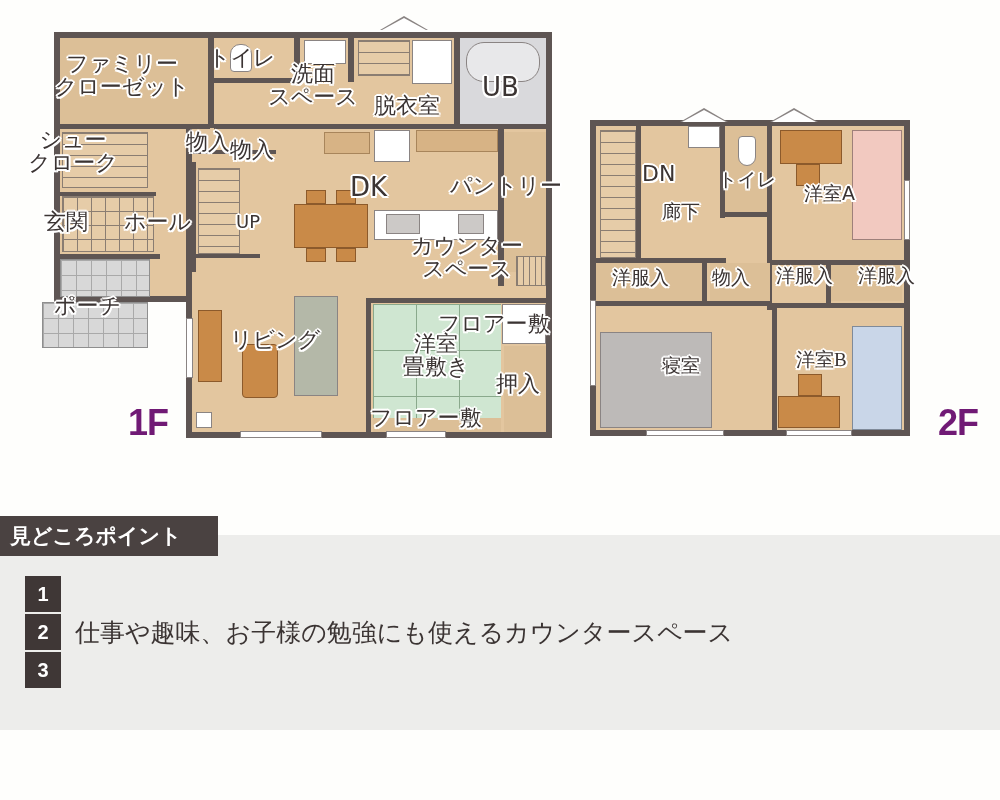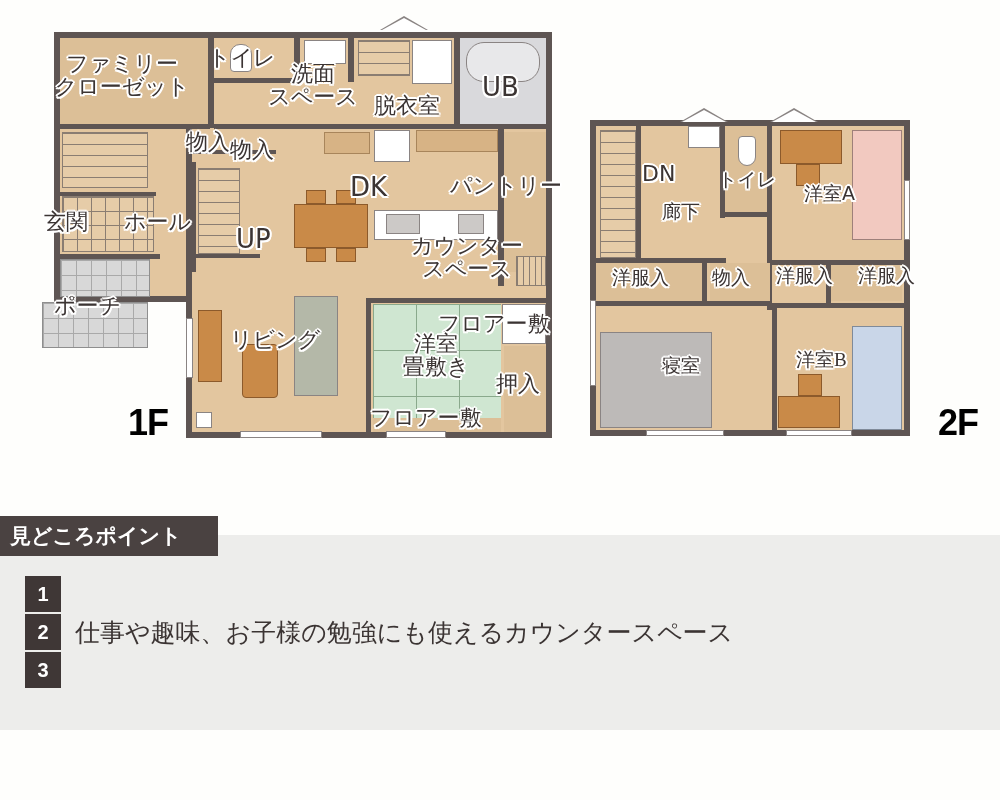--- a/index.html
+++ b/index.html
@@ -13,21 +13,21 @@
   .gray-fix{background:#ccc9c7;border:1px solid #8a8483;}
   .white-fix{background:#ffffff;border:1px solid #8a8483;}
   .wood{background:#c98a48;border:1px solid #8c5a2b;}
   .wood-lt{background:#d7b385;border:1px solid #a8855b;}
   .stair{background-color:#e6cca8;background-image:linear-gradient(#8a7d72 1px,transparent 1px);background-size:100% 11px;border:1px solid #8a7d72;}
   .window{background:#ffffff;border:1px solid #8a8483;}
   .label{position:absolute;font-size:22px;line-height:1.05;color:#3b3433;white-space:nowrap;font-weight:500;
     text-shadow:2px 0 0 #fff,-2px 0 0 #fff,0 2px 0 #fff,0 -2px 0 #fff,1.5px 1.5px 0 #fff,-1.5px -1.5px 0 #fff,1.5px -1.5px 0 #fff,-1.5px 1.5px 0 #fff;}
   .label.c{text-align:center;}
   .label.sm{font-size:19px;}
-  .floor-tag{position:absolute;font-family:"Liberation Sans",sans-serif;font-weight:700;font-size:36px;color:#000000;letter-spacing:-1px;}
+  .floor-tag{position:absolute;font-family:"Liberation Sans",sans-serif;font-weight:700;font-size:36px;color:#701a75;letter-spacing:-1px;}
   .points-tab{position:absolute;left:0;top:516px;width:218px;height:40px;background:#4a4241;color:#fff;font-size:21px;font-weight:700;line-height:40px;padding-left:10px;box-sizing:border-box;}
   .points-panel{position:absolute;left:0;top:535px;width:1000px;height:195px;background:#ededeb;}
   .point-row{position:absolute;left:25px;height:36px;display:flex;align-items:center;}
   .point-num{width:36px;height:36px;background:#3f3736;color:#fff;font-family:"Liberation Sans",sans-serif;font-weight:700;font-size:20px;display:flex;align-items:center;justify-content:center;margin-right:14px;}
   .point-text{font-size:25px;color:#3b3433;white-space:nowrap;}
   .roof{position:absolute;width:0;height:0;border-left:24px solid transparent;border-right:24px solid transparent;border-bottom:14px solid #8a8483;}
   .roof:after{content:"";position:absolute;left:-22px;top:2px;border-left:22px solid transparent;border-right:22px solid transparent;border-bottom:12px solid #fff;}
 </style>
 </head>
 <body>
@@ -110,25 +110,29 @@
     <span>ファミリー</span><br>
     <span>クローゼット</span>
   </div>
   <div class="label" style="left:168px;top:18px;">トイレ</div>
   <div class="label c" style="left:218px;top:34px;width:110px;">
     <span>洗面</span><br>
     <span>スペース</span>
   </div>
   <div class="label" style="left:334px;top:34px;margin-top:32px;">脱衣室</div>
   <div class="label" style="left:442px;top:46px;font-size:26px;">UB</div>
+  <div class="label c" style="left:-22px;top:100px;width:110px;">
+    <span>シュー</span><br>
+    <span>クローク</span>
+  </div>
   <div class="label" style="left:146px;top:102px;">物入</div>
   <div class="label" style="left:190px;top:110px;">物入</div>
   <div class="label" style="left:4px;top:182px;font-family:Liberation Serif, serif;">玄関</div>
   <div class="label" style="left:84px;top:182px;">ホール</div>
-  <div class="label" style="left:196px;top:198px;font-size:26px;">UP</div>
+  <div class="label" style="left:196px;top:185px;font-size:18px;">UP</div>
   <div class="label" style="left:310px;top:146px;font-size:26px;">DK</div>
   <div class="label" style="left:410px;top:146px;">パントリー</div>
   <div class="label c" style="left:362px;top:206px;width:130px;">
     <span>カウンター</span><br>
     <span>スペース</span>
   </div>
   <div class="label" style="left:14px;top:266px;">ポーチ</div>
   <div class="label" style="left:190px;top:300px;">リビング</div>
   <div class="label" style="left:398px;top:284px;">フロアー敷</div>
   <div class="label c" style="left:356px;top:304px;width:80px;">

